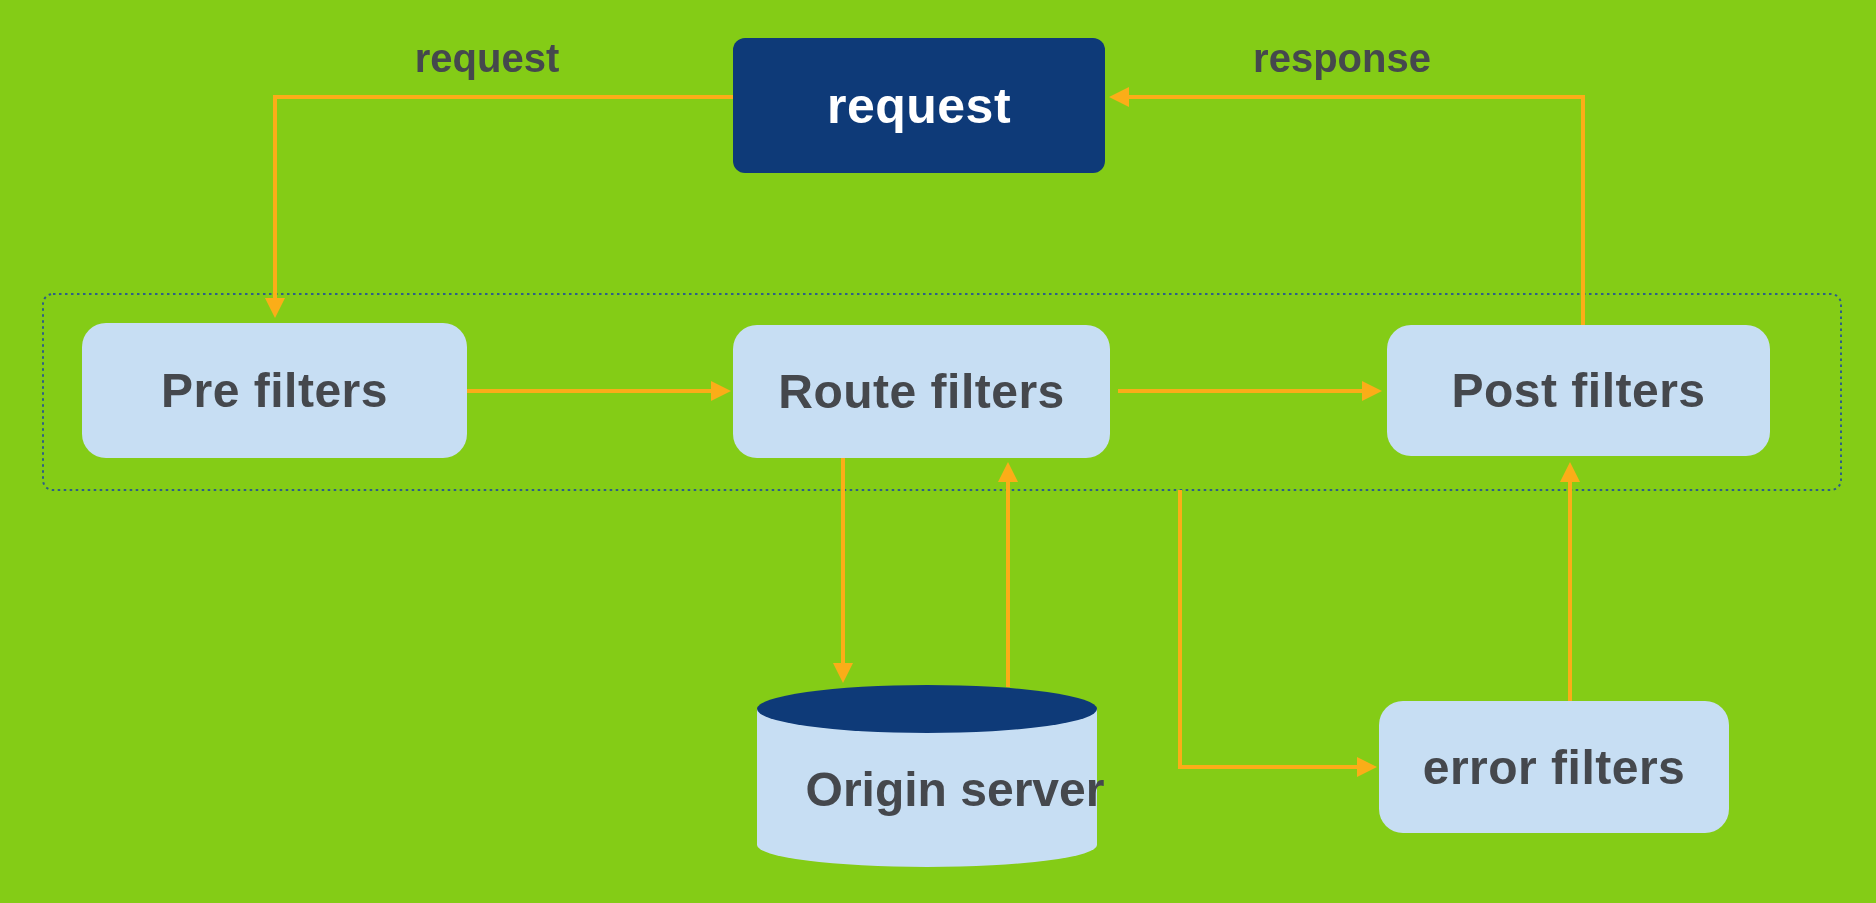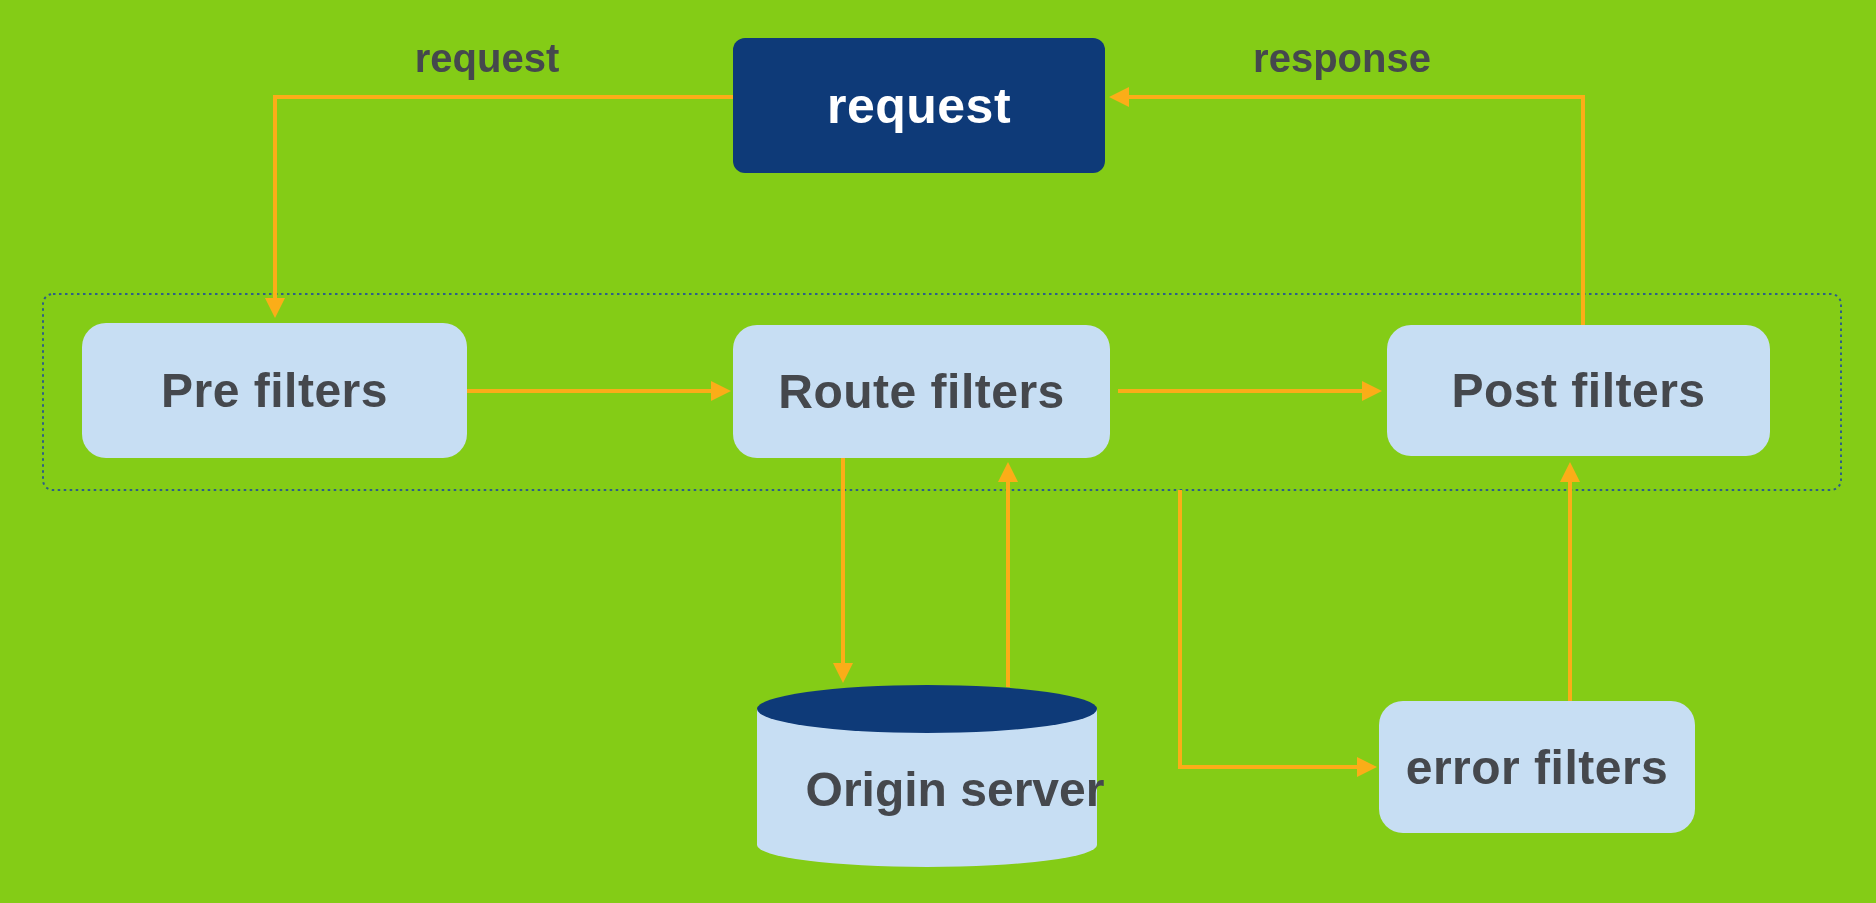--- a/index.html
+++ b/index.html
@@ -37,21 +37,21 @@
   .node.navy {
     background: #0E3A78;
     color: #FFFFFF;
     font-size: 50px;
     border-radius: 12px;
   }
   #node-request       { left: 733px;  top: 38px;  width: 372px; height: 135px; }
   #node-pre-filters   { left: 82px;   top: 323px; width: 385px; height: 135px; }
   #node-route-filters { left: 733px;  top: 325px; width: 377px; height: 133px; }
   #node-post-filters  { left: 1387px; top: 325px; width: 383px; height: 131px; }
-  #node-error-filters { left: 1379px; top: 701px; width: 316px; height: 132px; }
+  #node-error-filters { left: 1379px; top: 701px; width: 350px; height: 132px; }
   .flow-label {
     position: absolute;
     transform: translateX(-50%);
     font-size: 40px;
     font-weight: 600;
     color: #45484D;
     white-space: nowrap;
   }
   #label-request  { left: 487px;  top: 36px; }
   #label-response { left: 1302px; top: 36px; margin-left: 40px; }

